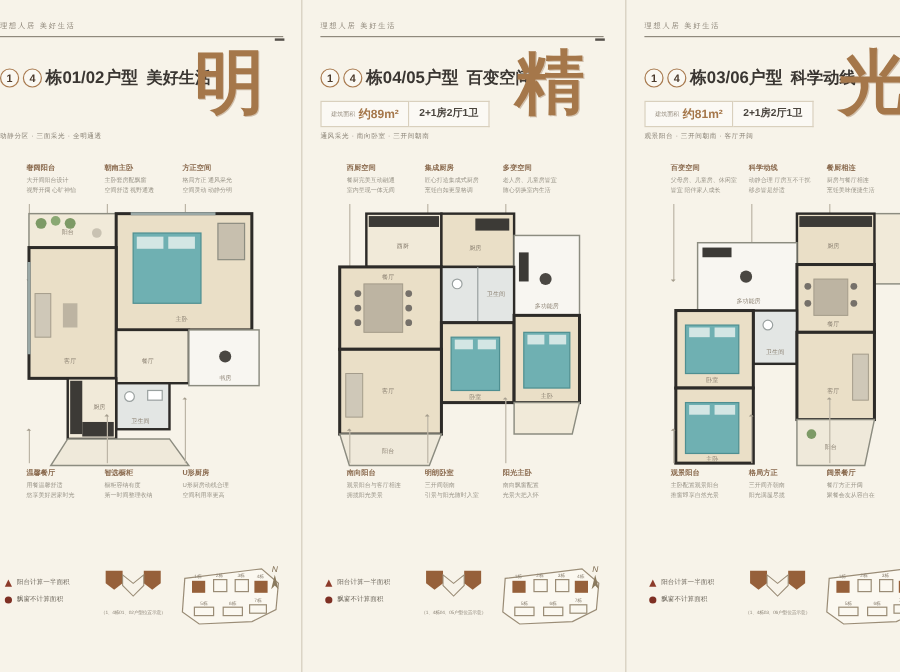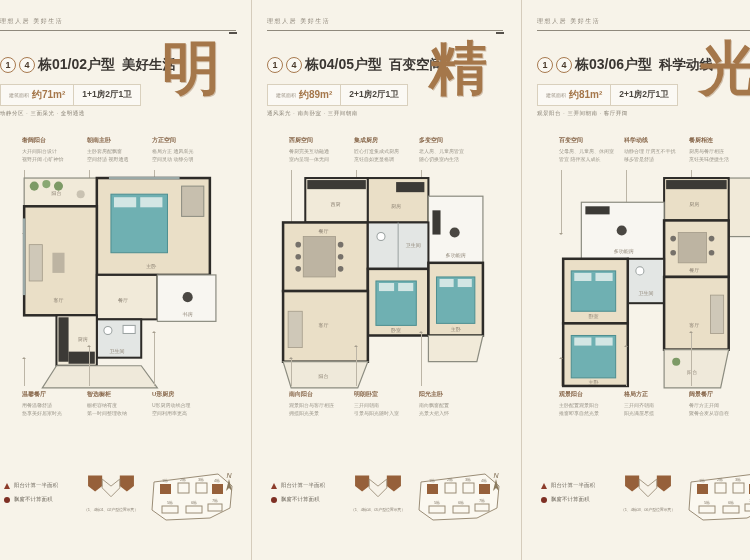--- a/index.html
+++ b/index.html
@@ -58,29 +58,20 @@
     <div class="toprule">
         <span class="rule-dash"></span>
       </div>
     <div class="title-row">
       <span class="circ">1</span>
       <span class="circ">4</span>
       <span class="bldg">栋01/02户型</span>
       <span class="subtitle">美好生活</span>
     </div>
     <div class="bigchar">明</div>
-    <div class="info-row">
-      <div class="ibox">
-        <span class="ilabel">建筑面积</span>
-        <span class="ival">约71m²</span>
-      </div>
-      <div class="ibox">
-        <span class="ilayout">1+1房2厅1卫</span>
-      </div>
-    </div>
     <div class="features">动静分区 · 三面采光 · 全明通透</div>
 
     <div class="plan-area">
       <div class="callout ct1">
         <h4>奢阔阳台</h4>
         <p>大开间阳台设计</p>
         <p>视野开阔 心旷神怡</p>
       </div>
       <div class="callout ct2">
         <h4>朝南主卧</h4>

